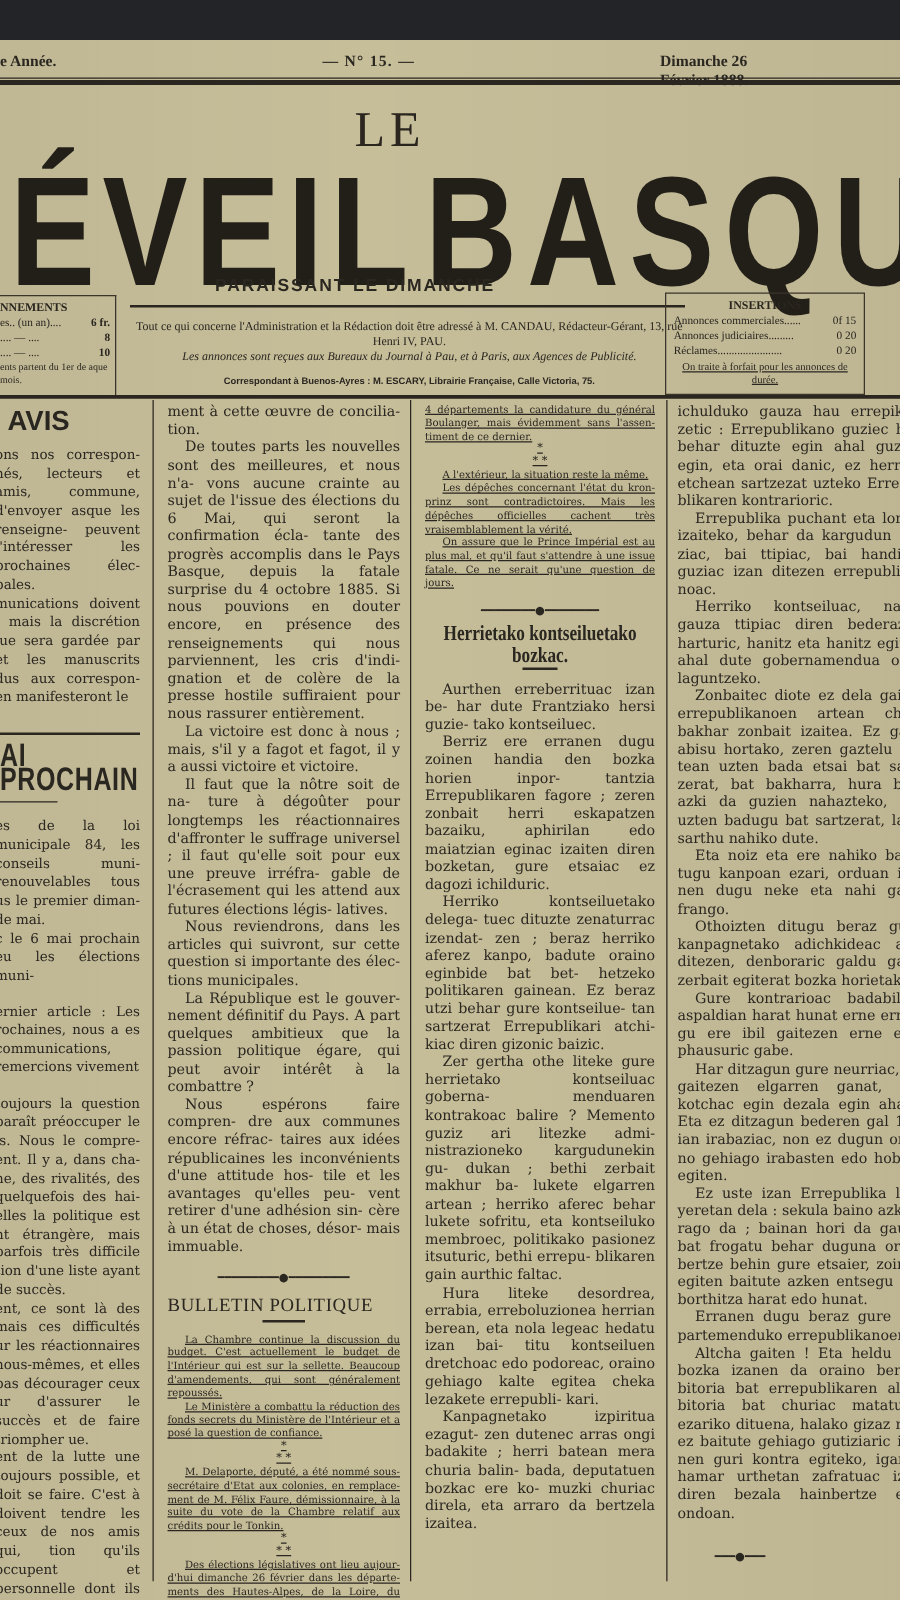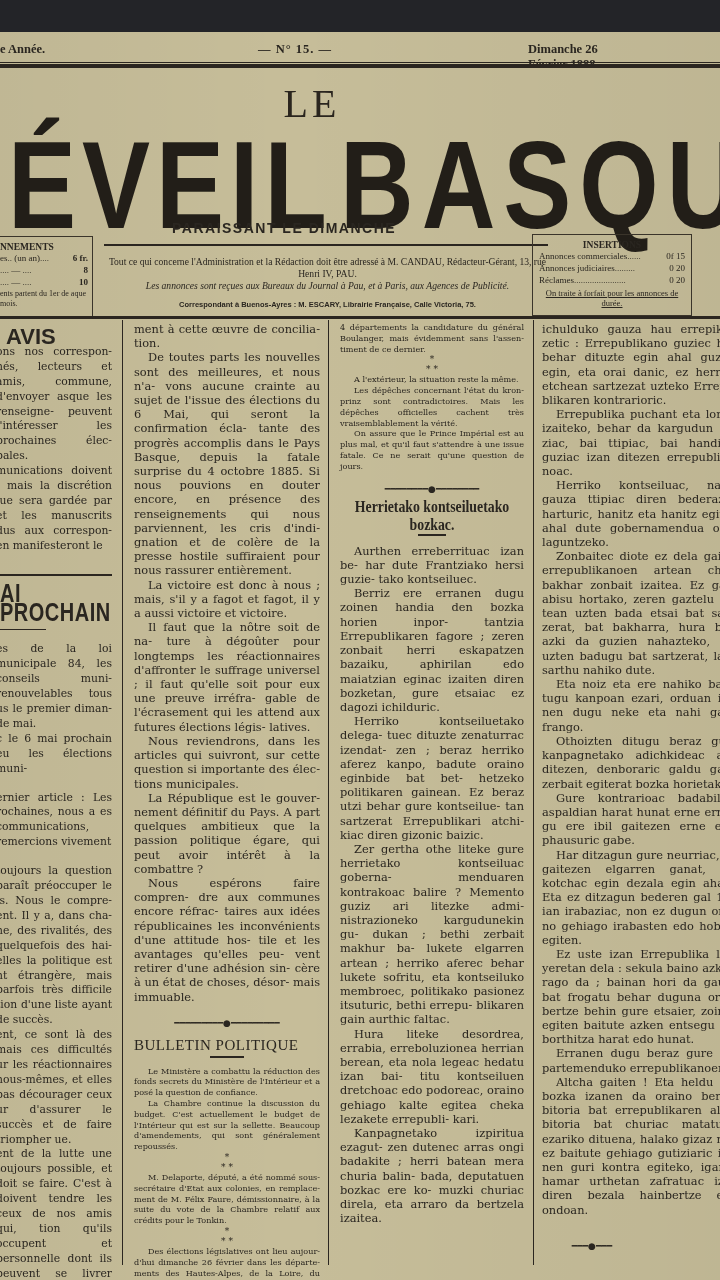--- a/index.html
+++ b/index.html
@@ -17,21 +17,21 @@
   .subtitle{position:absolute;top:220px;left:172px;font-family:"Liberation Sans",sans-serif;font-weight:900;font-size:14px;letter-spacing:1.5px;}
   .box{position:absolute;border:1px solid #3a342a;font-family:"Liberation Serif",serif;font-size:9px;}
   .box .t{font-weight:bold;text-align:center;font-size:9.5px;margin-top:5px;}
   .box .row{display:flex;justify-content:space-between;padding:0 6px;line-height:12px;}
   .center-info{position:absolute;top:246px;left:100px;width:455px;text-align:center;font-family:"Liberation Serif",serif;font-size:9.6px;line-height:12px;}
   .center-info .it{font-style:italic;margin-top:0;}
   .center-info .corr{font-size:7.5px;font-weight:bold;margin-top:7px;font-family:"Liberation Sans",sans-serif;}
   .col{position:absolute;top:322px;font-family:"DejaVu Serif",serif;font-size:11.4px;line-height:14.2px;text-align:justify;}
   .col p{margin:0;text-indent:14px;}
   .col p.ni{text-indent:0;}
-  .small{font-size:8.1px !important;line-height:10.8px !important;}
+  .small{font-size:8.1px !important;line-height:10.8px !important;text-decoration:underline;}
   .vrule{position:absolute;width:1px;background:#2b2620;top:320px;height:945px;}
   .head-avis{font-family:"Liberation Sans",sans-serif;font-weight:bold;font-size:22px;}
   .head-mai{font-family:"Liberation Sans",sans-serif;font-weight:bold;font-size:20px;transform:scaleY(1.3);transform-origin:left;letter-spacing:0.5px;}
   .bullhead{text-align:left;font-family:"Liberation Serif",serif;font-size:15px;letter-spacing:0.5px;margin:8px 0 4px;}
   .basquehead{text-align:center;font-family:"Liberation Serif",serif;font-weight:bold;font-size:13.8px;transform:scaleY(1.25);margin:6px 0 4px;}
   .orn{text-align:center;font-size:9px;letter-spacing:0;margin:4px 0;}
   .stars{text-align:center;font-size:9px;line-height:10px;}
   .shortrule{width:34px;height:1.5px;background:#2b2620;margin:4px auto 8px;}
 </style>
 </head>
@@ -95,21 +95,21 @@
   <div style="text-align:center;font-size:8.5px;line-height:10px;padding:2px 6px;text-decoration:underline;">On traite à forfait pour les annonces de durée.</div>
 </div>
 
 <div class="rule-thick" style="top:316px;height:3px;"></div>
 
 <div class="vrule" style="left:122px;"></div>
 <div class="vrule" style="left:328px;"></div>
 <div class="vrule" style="left:533px;"></div>
 
 <div class="col" style="left:-4px;width:116px;font-size:10.8px;line-height:14.9px;">
-  <div class="head-avis" style="margin:8px 0 0 10px;">AVIS</div>
+  <div class="head-avis" style="margin:8px 0 12px 10px;">AVIS</div>
   <p class="ni">ons nos correspon- nés, lecteurs et amis, commune, d'envoyer asque les renseigne- peuvent l'intéresser les prochaines élec- pales.</p>
   <p class="ni">munications doivent ; mais la discrétion lue sera gardée par et les manuscrits dus aux correspon- en manifesteront le</p>
   <div style="height:2px;background:#2b2620;margin:20px 0 12px;"></div>
   <div class="head-mai" style="margin:4px 0 12px 4px;">AI PROCHAIN</div>
   <div style="width:50px;height:1px;background:#2b2620;margin:0 0 12px 0;"></div>
   <p class="ni">es de la loi municipale 84, les conseils muni- renouvelables tous us le premier diman- de mai.</p>
   <p class="ni">c le 6 mai prochain eu les élections muni-</p>
   <p class="ni" style="margin-top:14px;">ernier article : Les rochaines, nous a es communications, remercions vivement</p>
   <p class="ni" style="margin-top:14px;">toujours la question paraît préoccuper le is. Nous le compre- ent. Il y a, dans cha- ne, des rivalités, des quelquefois des hai- elles la politique est nt étrangère, mais parfois très difficile tion d'une liste ayant de succès.</p>
   <p class="ni">ent, ce sont là des mais ces difficultés ur les réactionnaires nous-mêmes, et elles pas décourager ceux ur d'assurer le succès et de faire triompher ue.</p>
@@ -121,22 +121,22 @@
   <p>De toutes parts les nouvelles sont des meilleures, et nous n'a- vons aucune crainte au sujet de l'issue des élections du 6 Mai, qui seront la confirmation écla- tante des progrès accomplis dans le Pays Basque, depuis la fatale surprise du 4 octobre 1885. Si nous pouvions en douter encore, en présence des renseignements qui nous parviennent, les cris d'indi- gnation et de colère de la presse hostile suffiraient pour nous rassurer entièrement.</p>
   <p>La victoire est donc à nous ; mais, s'il y a fagot et fagot, il y a aussi victoire et victoire.</p>
   <p>Il faut que la nôtre soit de na- ture à dégoûter pour longtemps les réactionnaires d'affronter le suffrage universel ; il faut qu'elle soit pour eux une preuve irréfra- gable de l'écrasement qui les attend aux futures élections légis- latives.</p>
   <p>Nous reviendrons, dans les articles qui suivront, sur cette question si importante des élec- tions municipales.</p>
   <p>La République est le gouver- nement définitif du Pays. A part quelques ambitieux que la passion politique égare, qui peut avoir intérêt à la combattre ?</p>
   <p>Nous espérons faire compren- dre aux communes encore réfrac- taires aux idées républicaines les inconvénients d'une attitude hos- tile et les avantages qu'elles peu- vent retirer d'une adhésion sin- cère à un état de choses, désor- mais immuable.</p>
   <div class="orn" style="margin-top:12px;">━━━━━━━━━●━━━━━━━━━</div>
   <div class="bullhead">BULLETIN POLITIQUE</div>
   <div class="shortrule"></div>
   <div class="small">
+    <p>La Chambre continue la discussion du budget. C'est actuellement le budget de l'Intérieur qui est sur la sellette. Beaucoup d'amendements, qui sont généralement repoussés.</p>
     <p>Le Ministère a combattu la réduction des fonds secrets du Ministère de l'Intérieur et a posé la question de confiance.</p>
-    <p>La Chambre continue la discussion du budget. C'est actuellement le budget de l'Intérieur qui est sur la sellette. Beaucoup d'amendements, qui sont généralement repoussés.</p>
     <div class="stars">*<br>* *</div>
     <p>M. Delaporte, député, a été nommé sous- secrétaire d'Etat aux colonies, en remplace- ment de M. Félix Faure, démissionnaire, à la suite du vote de la Chambre relatif aux crédits pour le Tonkin.</p>
     <div class="stars">*<br>* *</div>
     <p>Des élections législatives ont lieu aujour- d'hui dimanche 26 février dans les départe- ments des Hautes-Alpes, de la Loire, du Loiret, de Maine-et-Loire et de la Marne.</p>
 
   </div>
 </div>
 
 <div class="col" style="left:340px;width:184px;">
   <div class="small">

